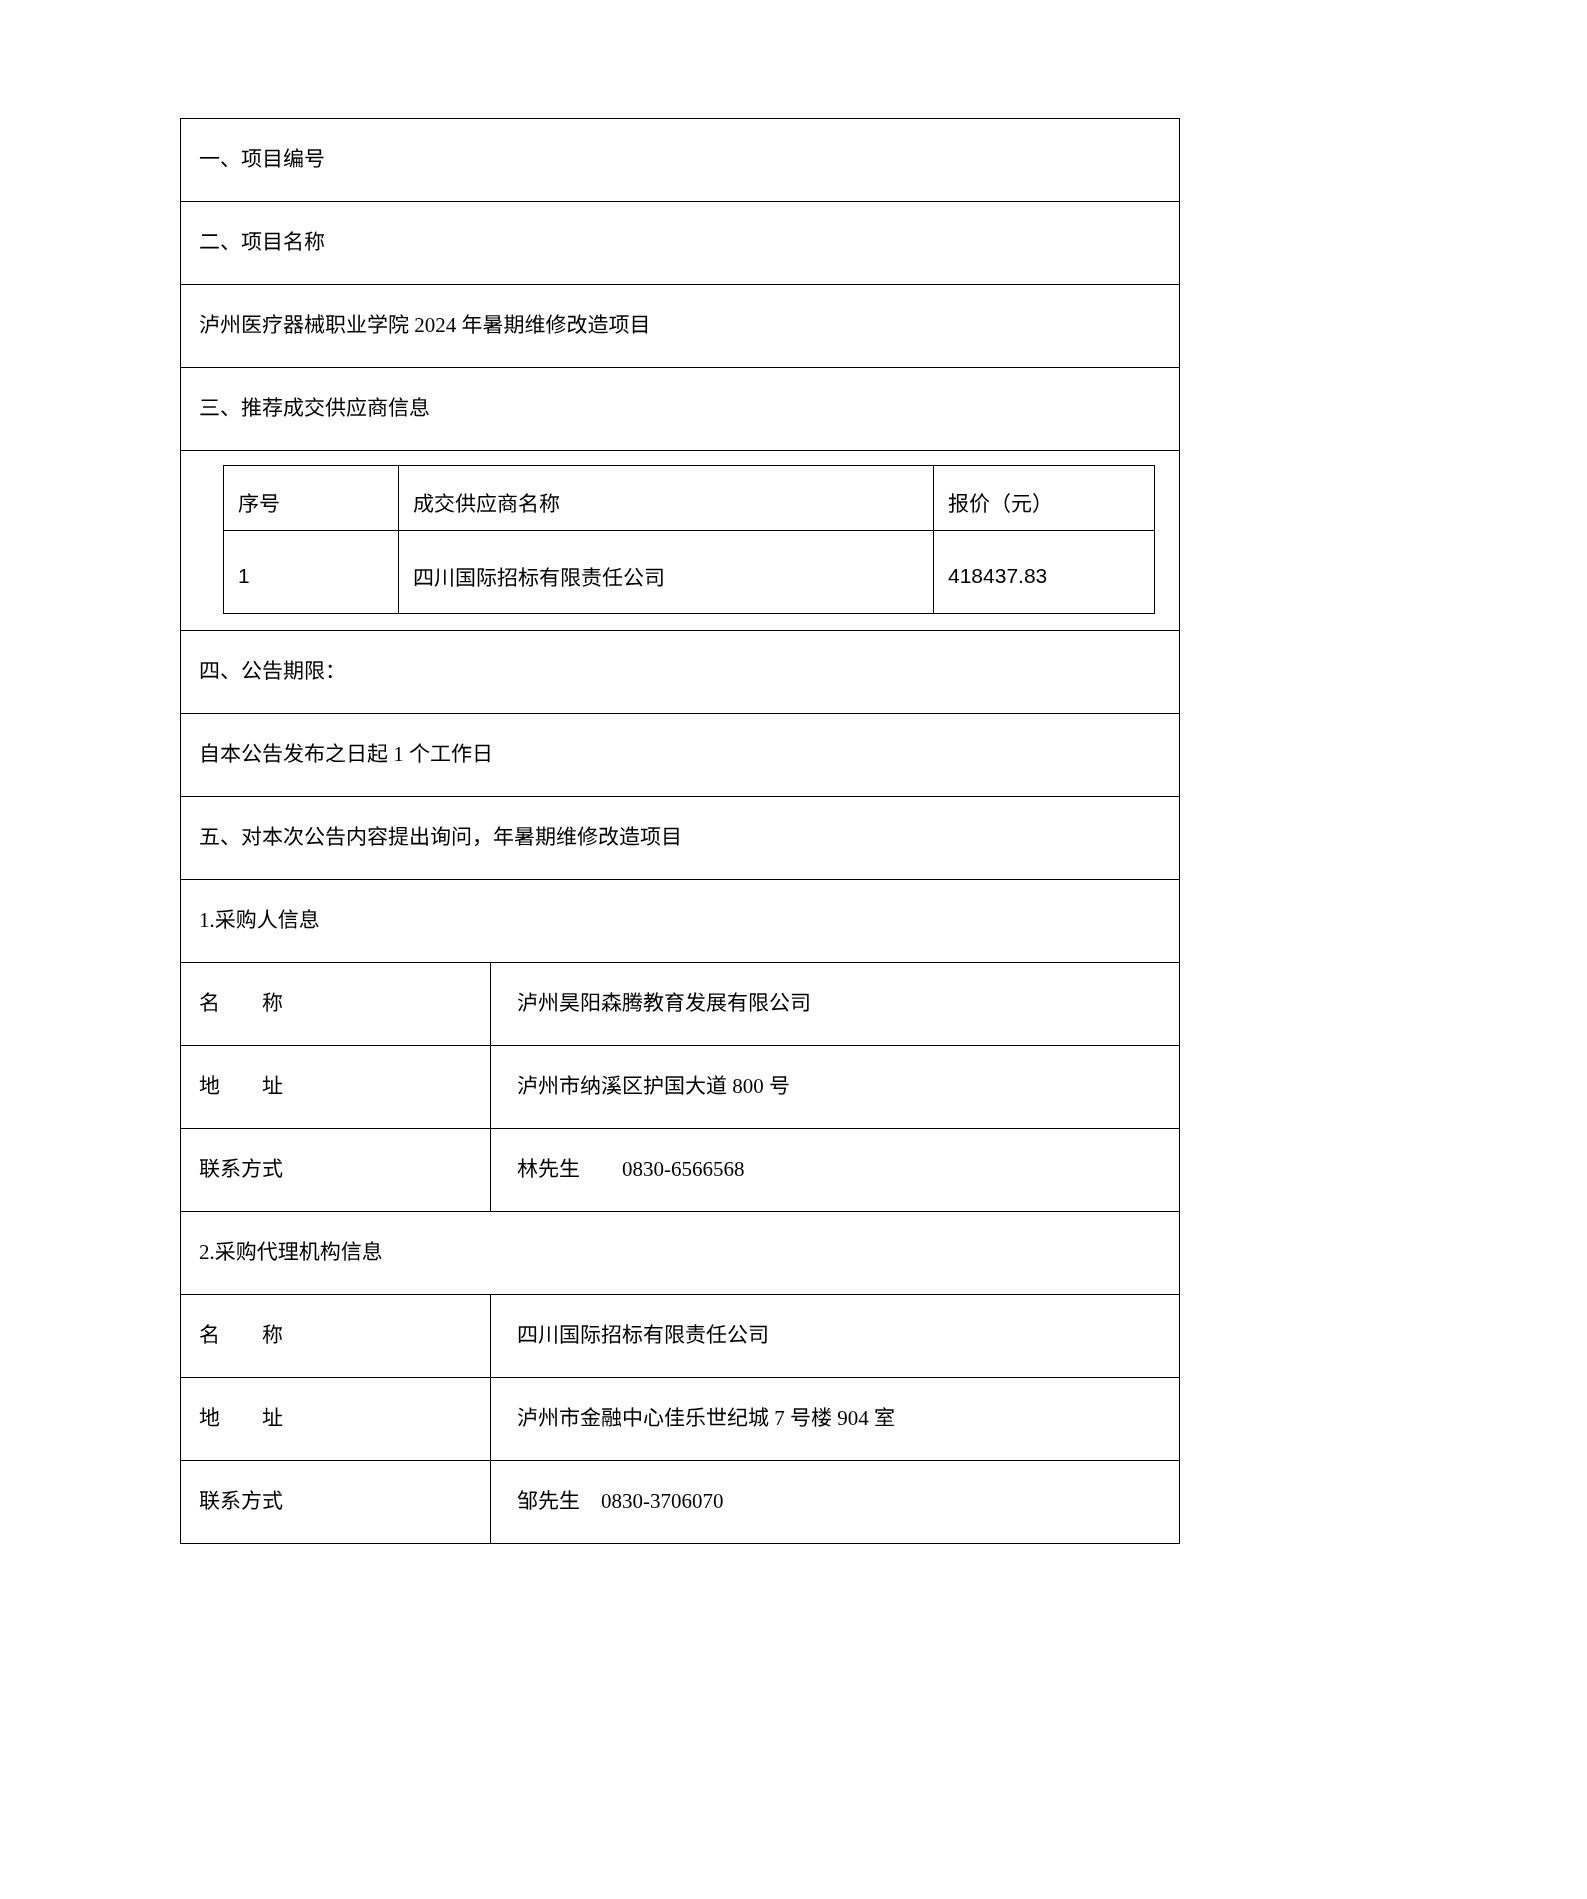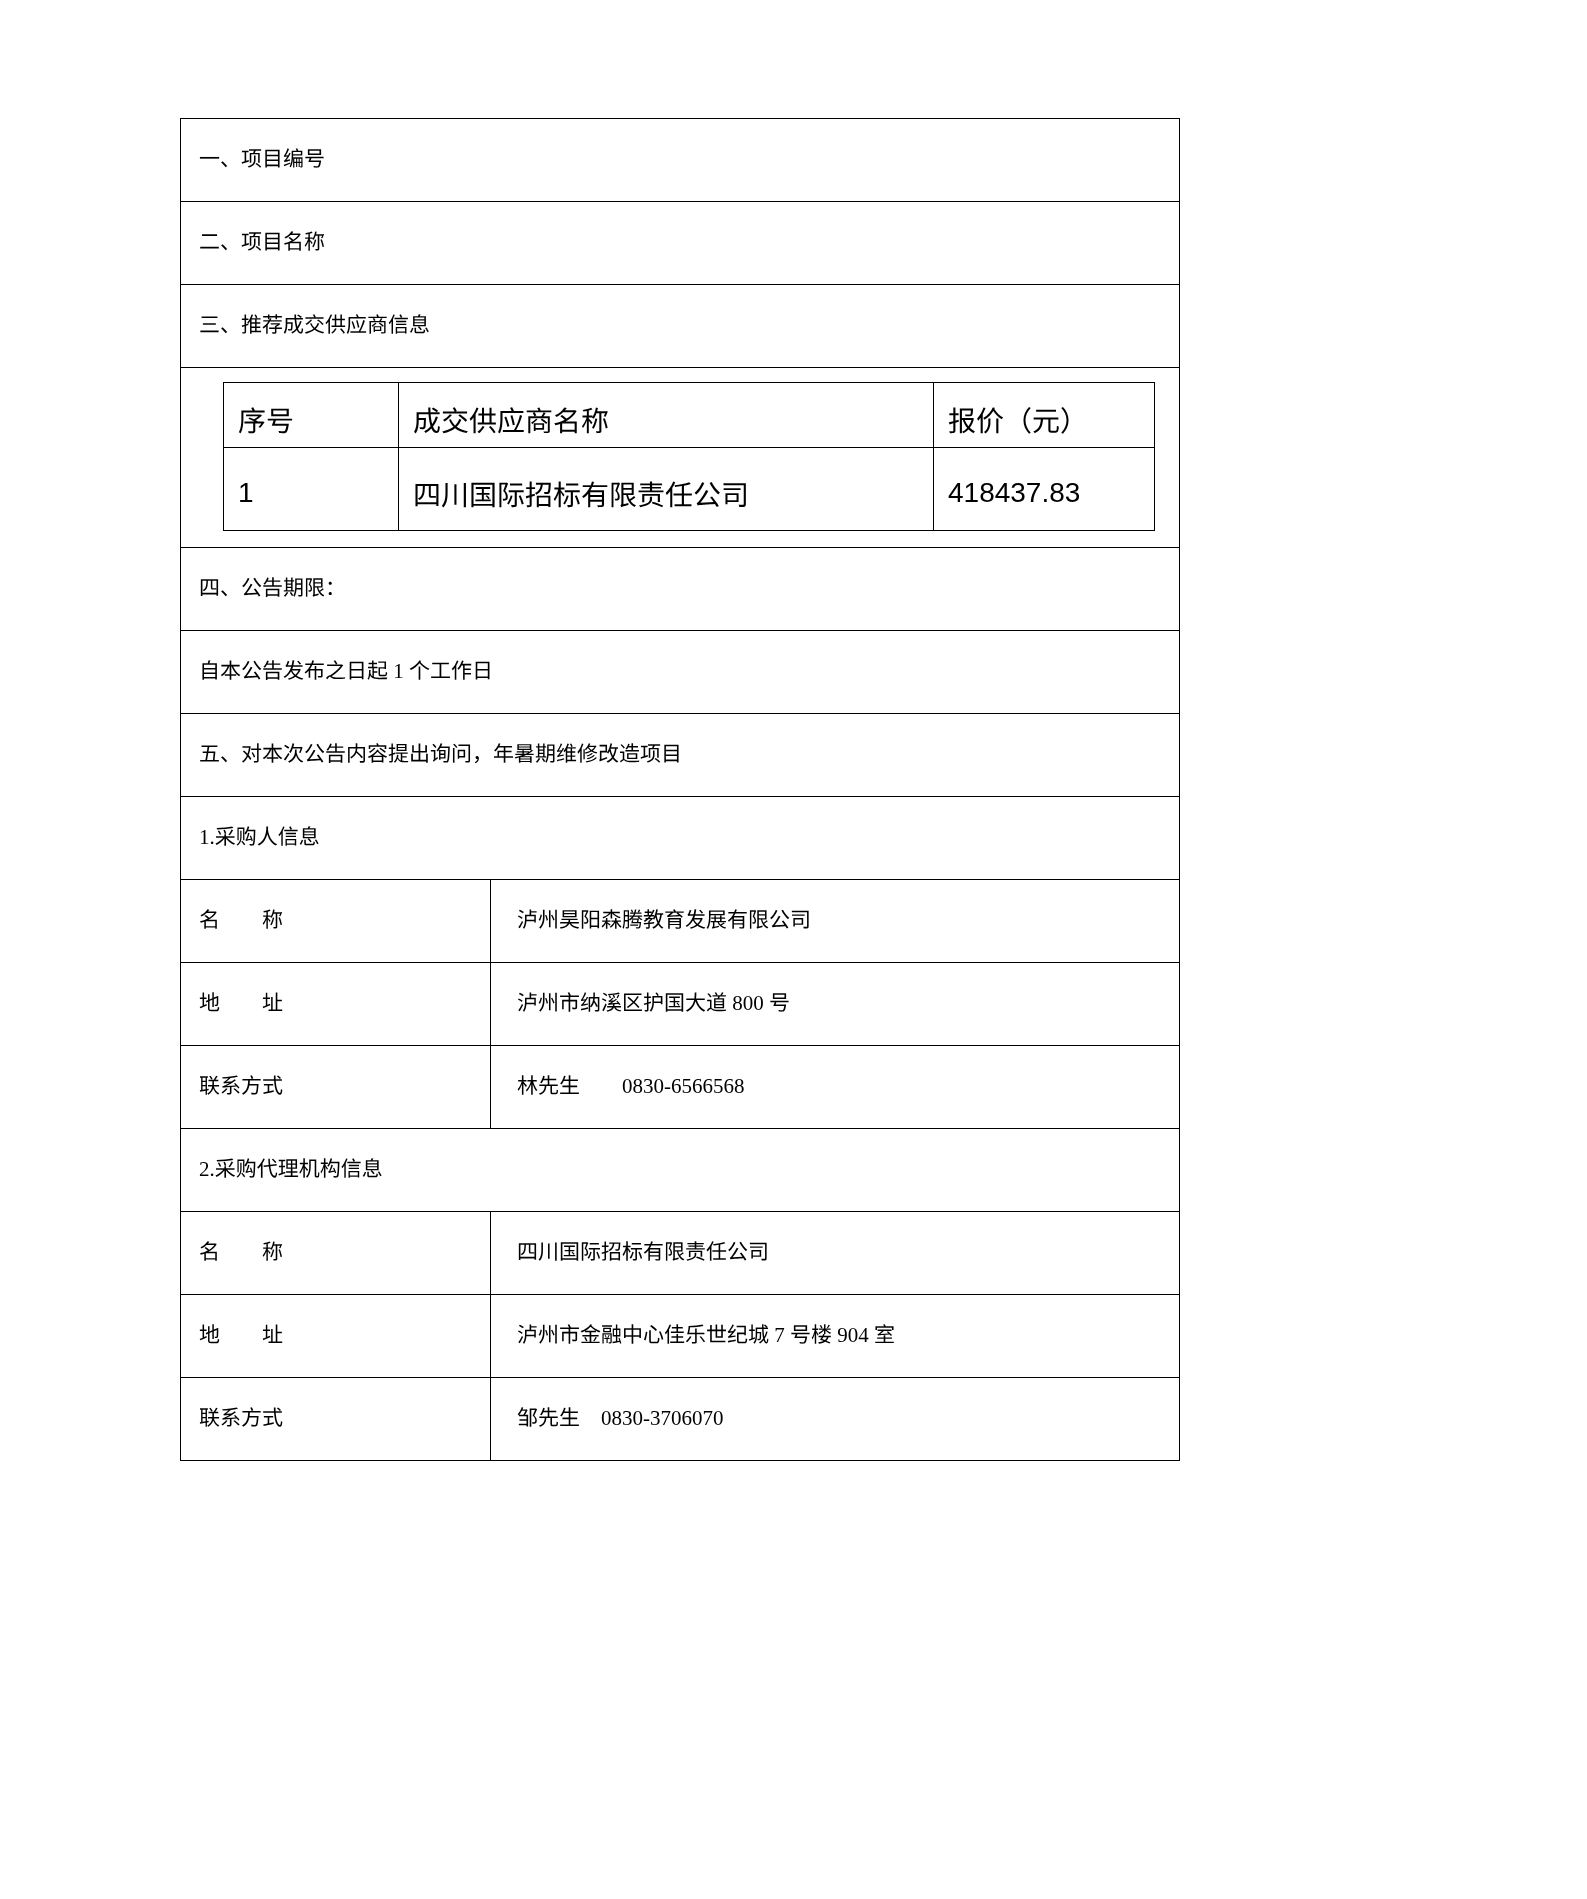--- a/index.html
+++ b/index.html
@@ -48,21 +48,21 @@
     padding: 14px 24px 16px 42px;
   }
   .inner-table {
     width: 100%;
     border-collapse: collapse;
     table-layout: fixed;
   }
   .inner-table td, .inner-table th {
     border: 1px solid #000000;
     font-weight: normal;
-    font-size: 28px;
+    font-size: 21px;
     text-align: left;
     padding: 8px 0 0 14px;
     height: 56px;
   }
   .inner-table .col-no { width: 160px; }
   .inner-table .col-name { width: 520px; }
   .inner-table .col-price { width: auto; }
   .inner-table .row-data td { height: 74px; }
   .label-col {
     width: 310px;
@@ -85,20 +85,25 @@
     </colgroup>
     <tbody>
       <tr>
         <td colspan="2">
           <div class="cell">一、项目编号</div>
         </td>
       </tr>
       <tr>
         <td colspan="2">
           <div class="cell">二、项目名称</div>
+        </td>
+      </tr>
+      <tr>
+        <td colspan="2">
+          <div class="cell">泸州医疗器械职业学院 2024 年暑期维修改造项目</div>
         </td>
       </tr>
       <tr>
         <td colspan="2">
           <div class="cell">三、推荐成交供应商信息</div>
         </td>
       </tr>
       <tr>
         <td colspan="2">
           <div class="inner-wrap">

